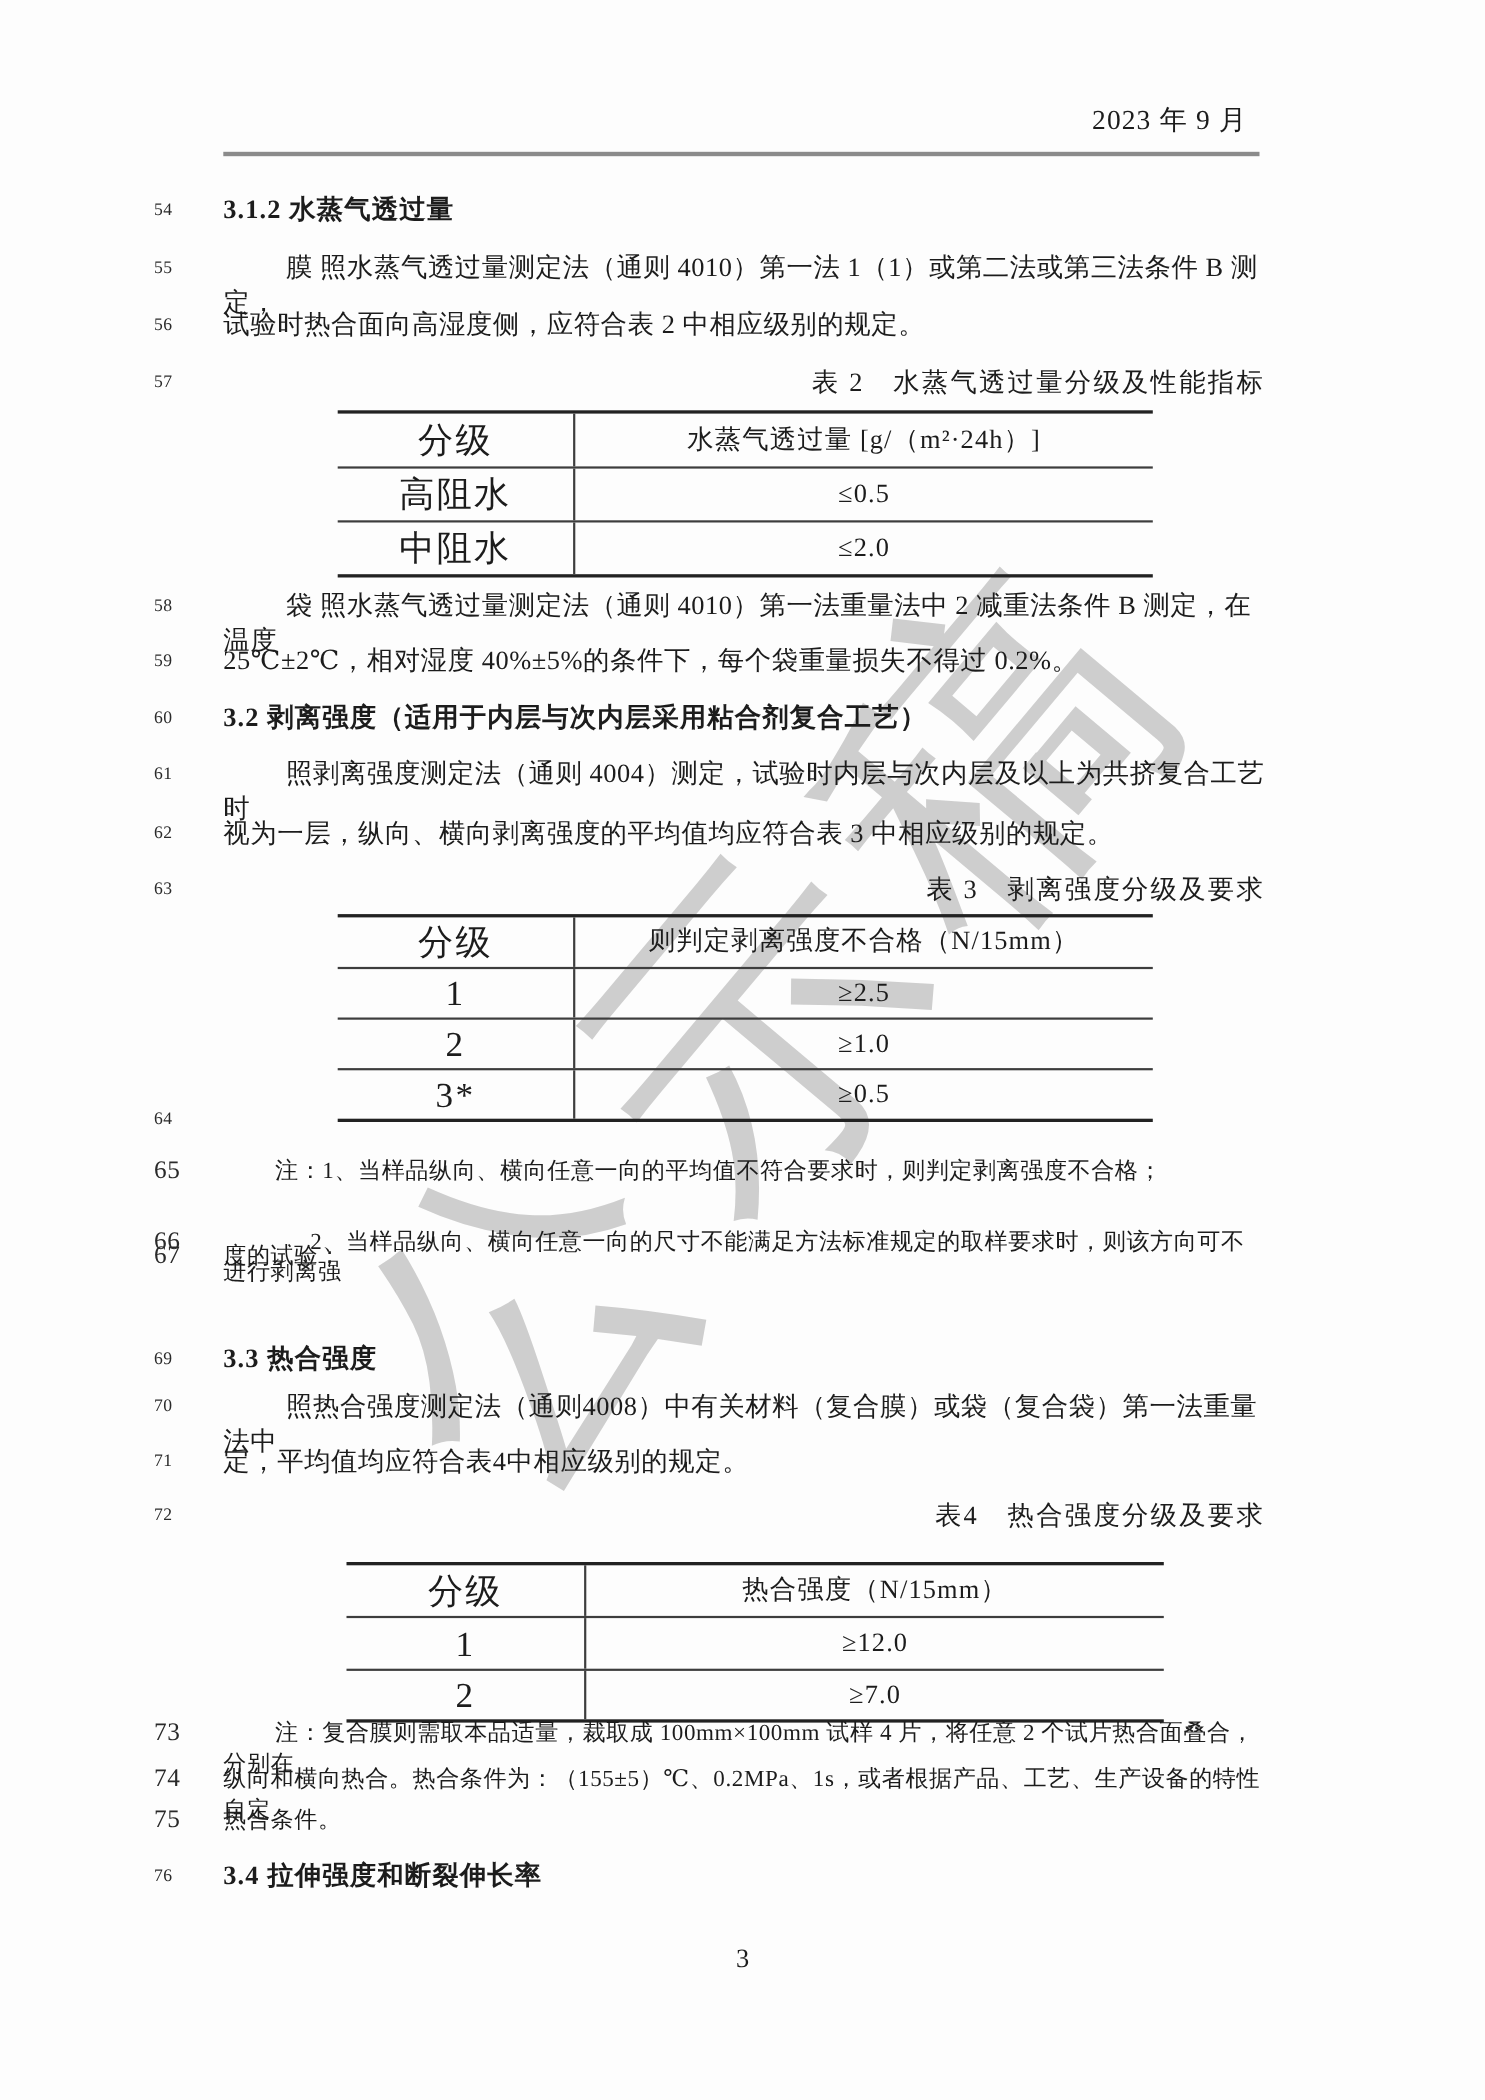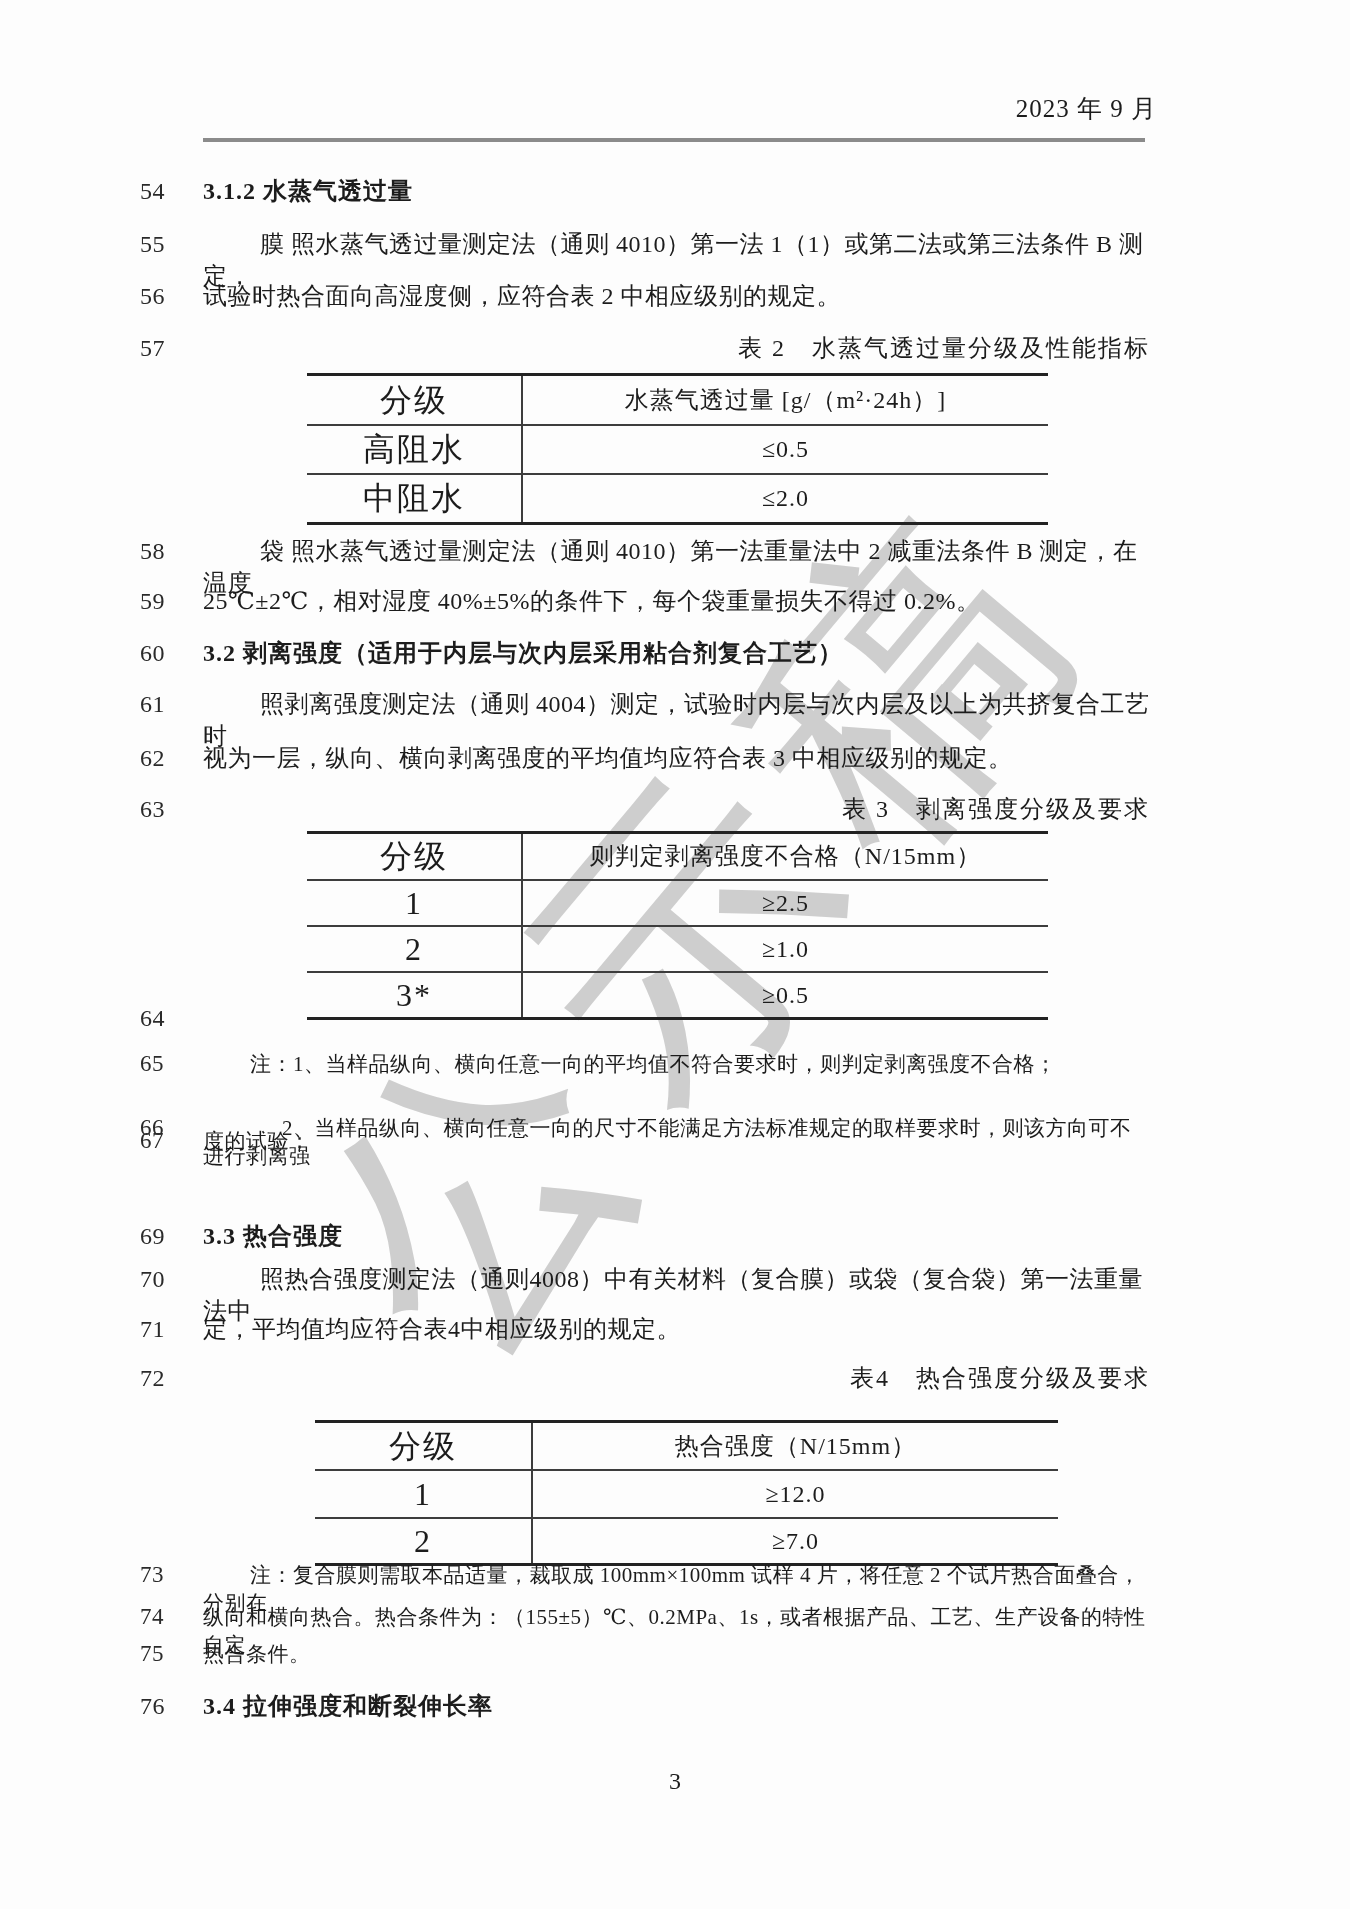--- a/index.html
+++ b/index.html
@@ -20,37 +20,37 @@
     font-size:300px;
     letter-spacing:30px;
     color:rgba(148,148,148,0.45);
     white-space:nowrap;
     z-index:1;
     font-weight:400;
     user-select:none;
   }
   
   .header-date{
-    position:absolute;top:92px;right:193px;
+    position:absolute;top:92px;right:216px;
     font-size:25px;letter-spacing:1px;
     z-index:2;
   }
   .header-rule{
     position:absolute;top:138px;left:203px;right:205px;height:4px;
     background:#8b8b8b;z-index:2;
   }
   
   .line{
     position:absolute;left:140px;right:200px;
     display:flex;align-items:flex-start;
     font-size:24px;line-height:32px;
     z-index:2;
     letter-spacing:0.5px;
   }
-  .lineno{flex:none;width:45px;text-align:left;font-size:24px;color:#2a2a2a;}
+  .lineno{flex:none;width:45px;text-align:left;font-size:16px;color:#2a2a2a;}
   .line-text{flex:1;margin-left:18px;}
   .heading .line-text{font-weight:bold;letter-spacing:1px;}
   .caption .line-text{text-align:right;letter-spacing:2px;}
   .note{font-size:21px;line-height:28px;}
   .note .lineno{font-size:23px;}
   .indent-para{text-indent:57px;}
   .indent-note1{text-indent:47px;}
   .indent-note2{text-indent:79px;}
   .italic{font-style:italic;}
   

